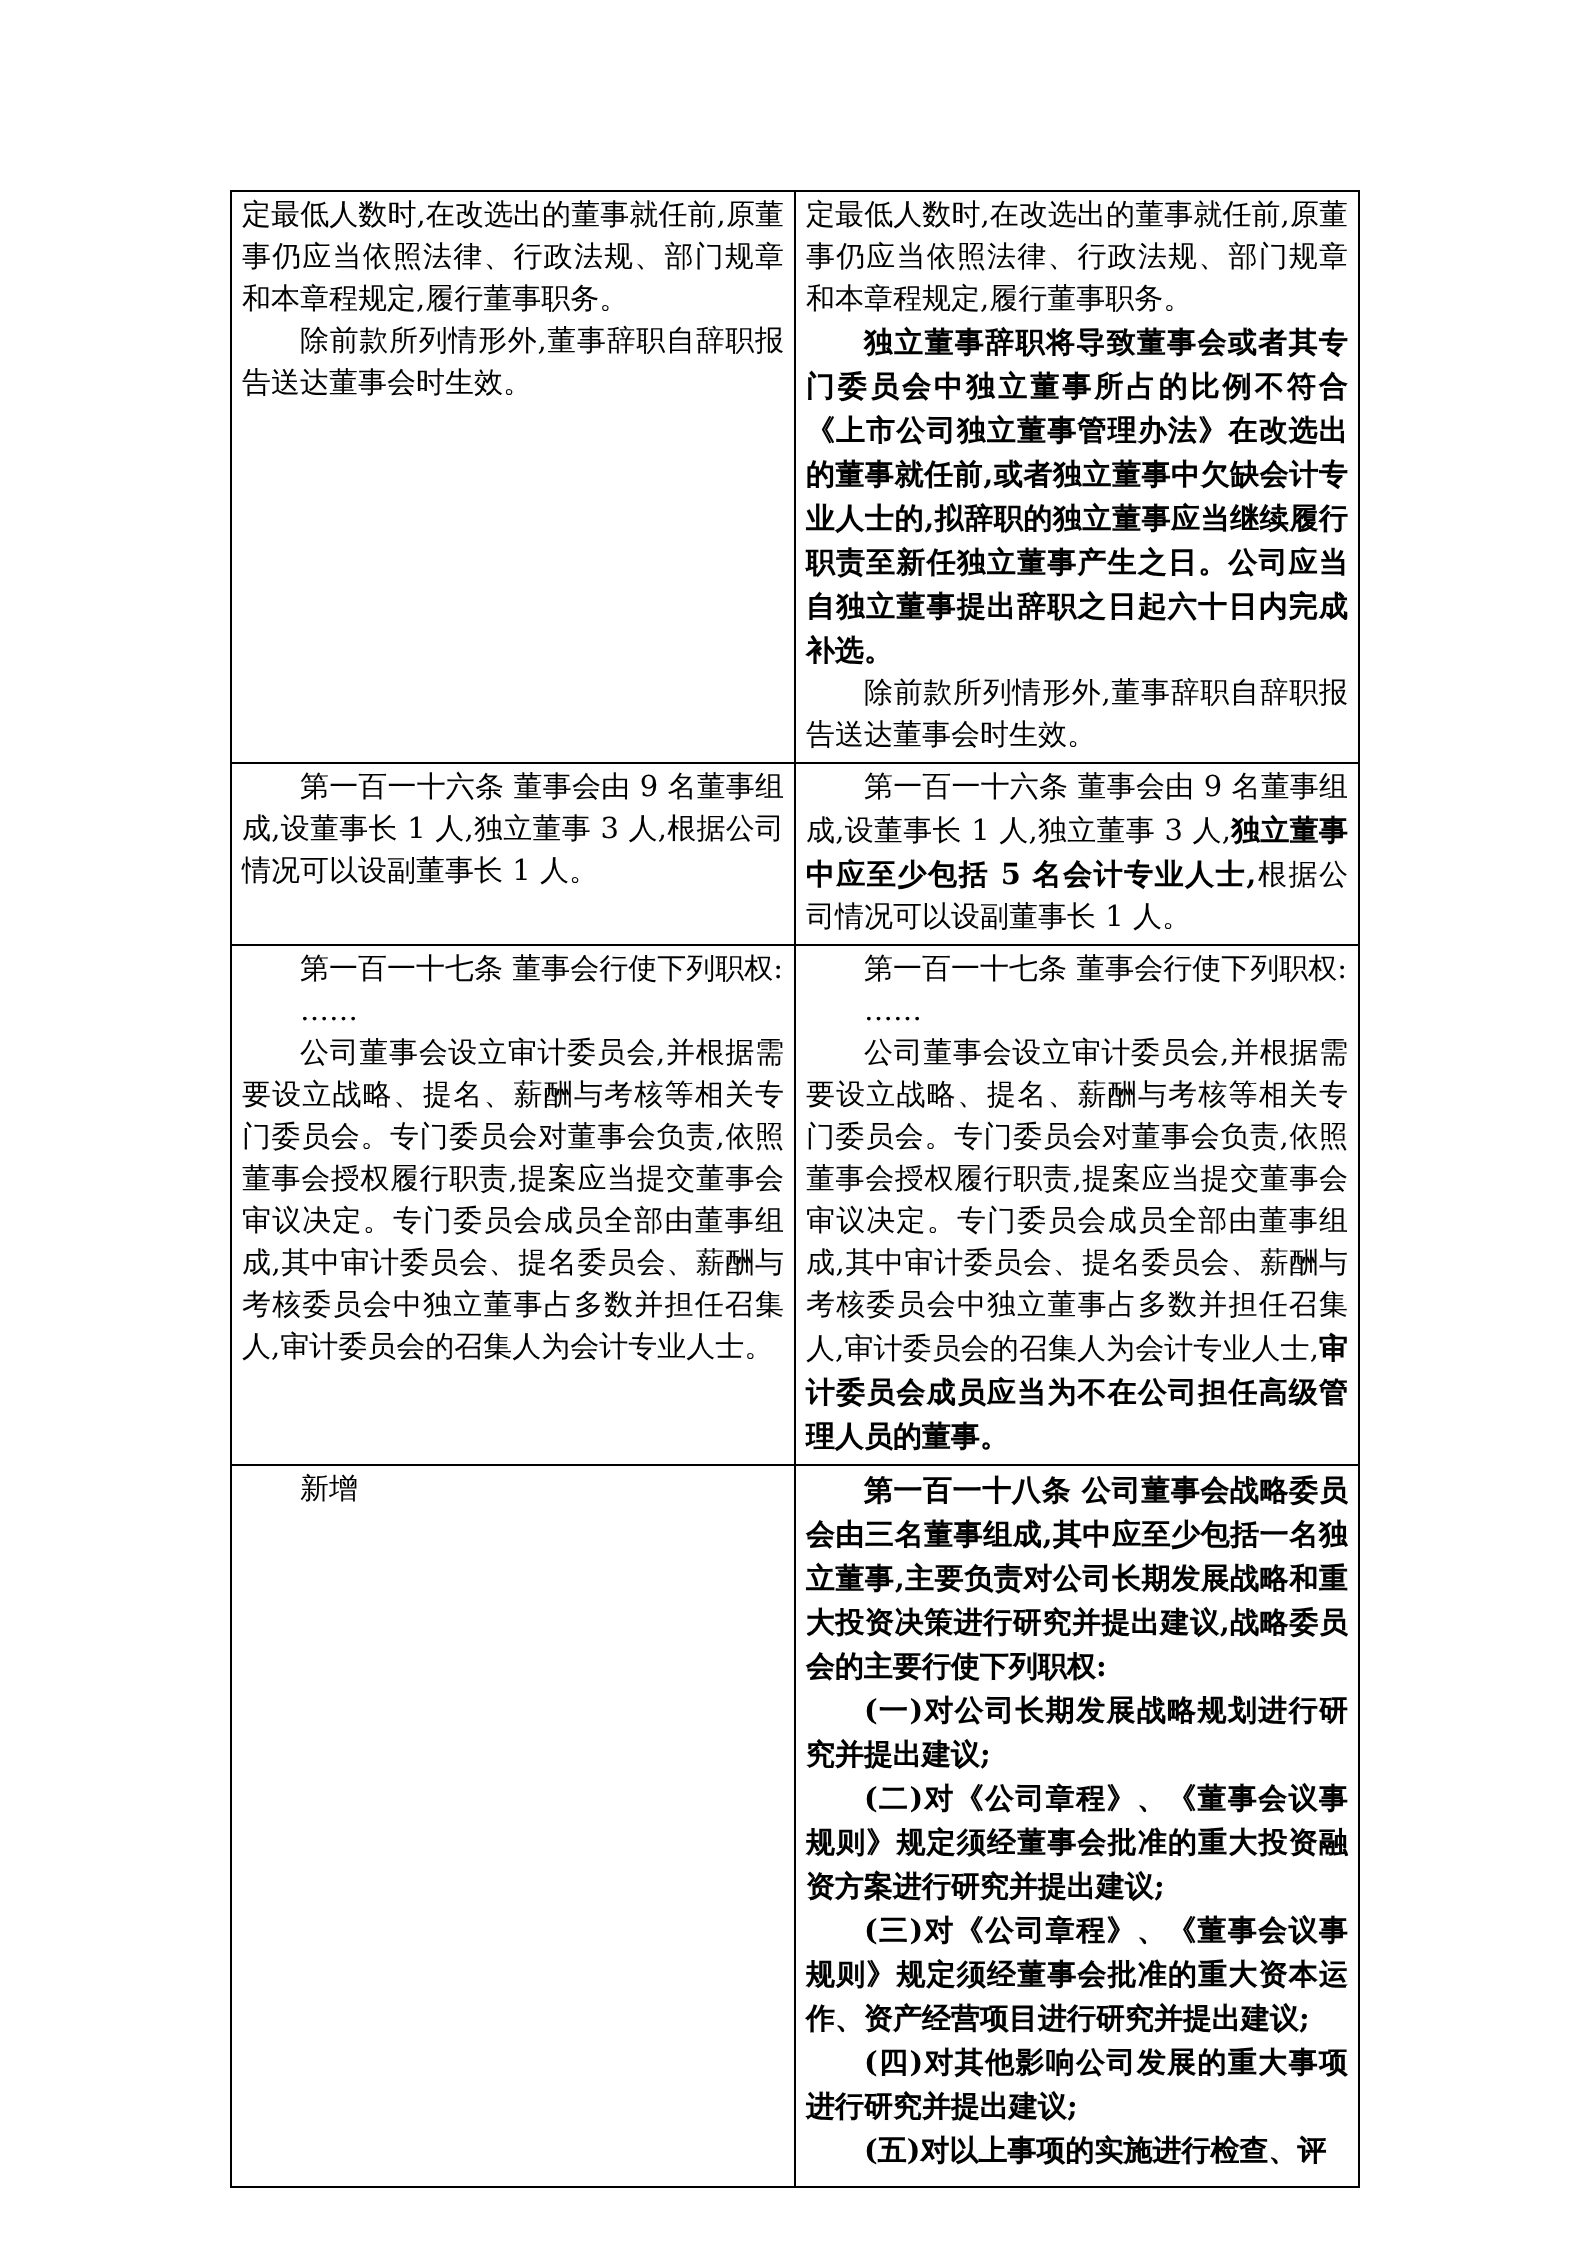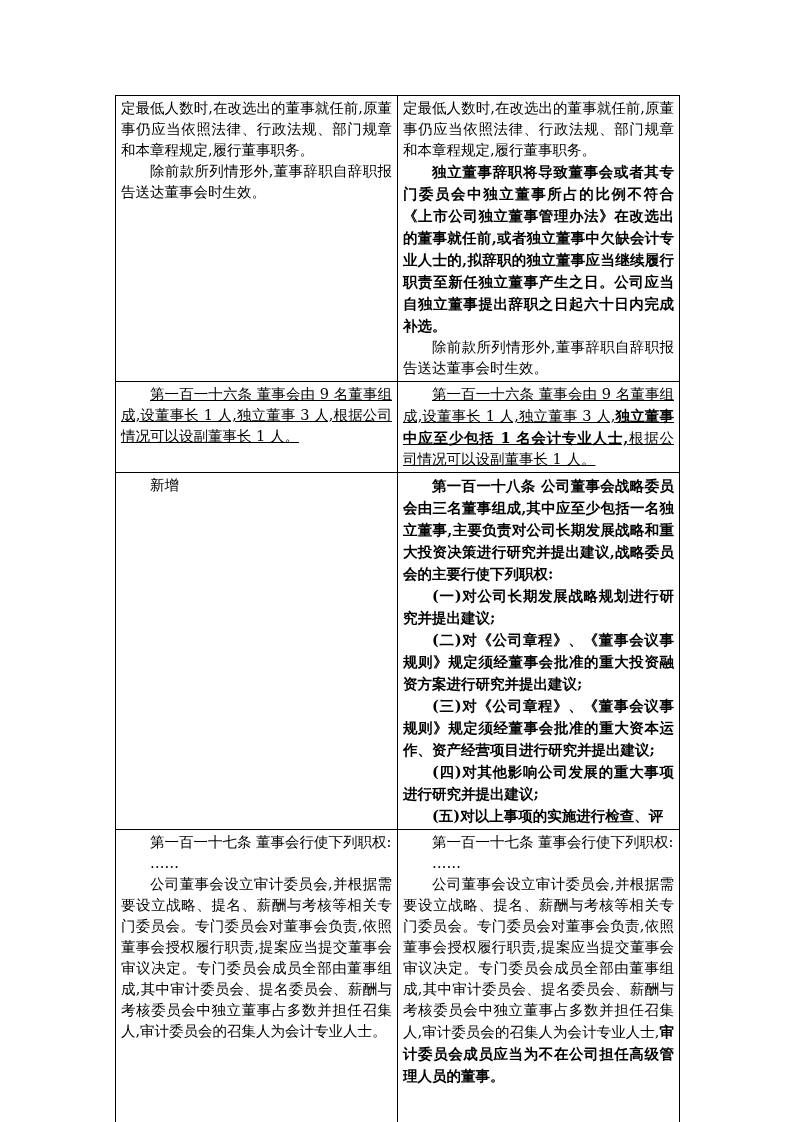--- a/index.html
+++ b/index.html
@@ -26,21 +26,21 @@
   }
   table.compare-table td {
     width: 50%;
     border: 1px solid #000000;
     vertical-align: top;
     padding: 2px 5px;
     overflow: hidden;
   }
   
   table.compare-table tr:nth-child(1) td { height: 246px; }
-  table.compare-table tr:nth-child(2) td { height: 86px; text-decoration: underline; }
+  table.compare-table tr:nth-child(2) td { height: 86px; }
   table.compare-table tr:nth-child(3) td { height: 241px; }
   table.compare-table tr:nth-child(4) td { height: 356px; }
 
   p.para {
     margin: 0;
     font-size: 14.5px;
     line-height: 21px;
     text-align: justify;
     word-break: break-all;
   }
@@ -65,43 +65,43 @@
             <p class="para"><span class="run">定最低人数时,在改选出的董事就任前,原董事仍应当依照法律、行政法规、部门规章和本章程规定,履行董事职务。</span></p>
             <p class="para indent"><span class="run bold">独立董事辞职将导致董事会或者其专门委员会中独立董事所占的比例不符合《上市公司独立董事管理办法》在改选出的董事就任前,或者独立董事中欠缺会计专业人士的,拟辞职的独立董事应当继续履行职责至新任独立董事产生之日。公司应当自独立董事提出辞职之日起六十日内完成补选。</span></p>
             <p class="para indent"><span class="run">除前款所列情形外,董事辞职自辞职报告送达董事会时生效。</span></p>
           </td>
         </tr>
         <tr>
           <td>
             <p class="para indent"><span class="run">第一百一十六条 董事会由 9 名董事组成,设董事长 1 人,独立董事 3 人,根据公司情况可以设副董事长 1 人。</span></p>
           </td>
           <td>
-            <p class="para indent"><span class="run">第一百一十六条 董事会由 9 名董事组成,设董事长 1 人,独立董事 3 人,</span><span class="run bold">独立董事中应至少包括 1 名会计专业人士,</span><span class="run">根据公司情况可以设副董事长 1 人。</span></p>
+            <p class="para indent"><span class="run">第一百一十六条 董事会由 9 名董事组成,设董事长 1 人,独立董事 3 人,</span><span class="run bold">独立董事中应至少包括 5 名会计专业人士,</span><span class="run">根据公司情况可以设副董事长 1 人。</span></p>
+          </td>
+        </tr>
+        <tr>
+          <td>
+            <p class="para indent"><span class="run">第一百一十七条 董事会行使下列职权:</span></p>
+            <p class="para indent"><span class="run">……</span></p>
+            <p class="para indent"><span class="run">公司董事会设立审计委员会,并根据需要设立战略、提名、薪酬与考核等相关专门委员会。专门委员会对董事会负责,依照董事会授权履行职责,提案应当提交董事会审议决定。专门委员会成员全部由董事组成,其中审计委员会、提名委员会、薪酬与考核委员会中独立董事占多数并担任召集人,审计委员会的召集人为会计专业人士。</span></p>
+          </td>
+          <td>
+            <p class="para indent"><span class="run">第一百一十七条 董事会行使下列职权:</span></p>
+            <p class="para indent"><span class="run">……</span></p>
+            <p class="para indent"><span class="run">公司董事会设立审计委员会,并根据需要设立战略、提名、薪酬与考核等相关专门委员会。专门委员会对董事会负责,依照董事会授权履行职责,提案应当提交董事会审议决定。专门委员会成员全部由董事组成,其中审计委员会、提名委员会、薪酬与考核委员会中独立董事占多数并担任召集人,审计委员会的召集人为会计专业人士,</span><span class="run bold">审计委员会成员应当为不在公司担任高级管理人员的董事。</span></p>
           </td>
         </tr>
         <tr>
           <td>
             <p class="para indent"><span class="run">新增</span></p>
           </td>
           <td>
             <p class="para indent"><span class="run bold">第一百一十八条 公司董事会战略委员会由三名董事组成,其中应至少包括一名独立董事,主要负责对公司长期发展战略和重大投资决策进行研究并提出建议,战略委员会的主要行使下列职权:</span></p>
             <p class="para indent"><span class="run bold">(一)对公司长期发展战略规划进行研究并提出建议;</span></p>
             <p class="para indent"><span class="run bold">(二)对《公司章程》、《董事会议事规则》规定须经董事会批准的重大投资融资方案进行研究并提出建议;</span></p>
             <p class="para indent"><span class="run bold">(三)对《公司章程》、《董事会议事规则》规定须经董事会批准的重大资本运作、资产经营项目进行研究并提出建议;</span></p>
             <p class="para indent"><span class="run bold">(四)对其他影响公司发展的重大事项进行研究并提出建议;</span></p>
             <p class="para indent"><span class="run bold">(五)对以上事项的实施进行检查、评</span></p>
           </td>
         </tr>
-        <tr>
-          <td>
-            <p class="para indent"><span class="run">第一百一十七条 董事会行使下列职权:</span></p>
-            <p class="para indent"><span class="run">……</span></p>
-            <p class="para indent"><span class="run">公司董事会设立审计委员会,并根据需要设立战略、提名、薪酬与考核等相关专门委员会。专门委员会对董事会负责,依照董事会授权履行职责,提案应当提交董事会审议决定。专门委员会成员全部由董事组成,其中审计委员会、提名委员会、薪酬与考核委员会中独立董事占多数并担任召集人,审计委员会的召集人为会计专业人士。</span></p>
-          </td>
-          <td>
-            <p class="para indent"><span class="run">第一百一十七条 董事会行使下列职权:</span></p>
-            <p class="para indent"><span class="run">……</span></p>
-            <p class="para indent"><span class="run">公司董事会设立审计委员会,并根据需要设立战略、提名、薪酬与考核等相关专门委员会。专门委员会对董事会负责,依照董事会授权履行职责,提案应当提交董事会审议决定。专门委员会成员全部由董事组成,其中审计委员会、提名委员会、薪酬与考核委员会中独立董事占多数并担任召集人,审计委员会的召集人为会计专业人士,</span><span class="run bold">审计委员会成员应当为不在公司担任高级管理人员的董事。</span></p>
-          </td>
-        </tr>
       </tbody>
   </table>
 </div>
 
 </body></html>

